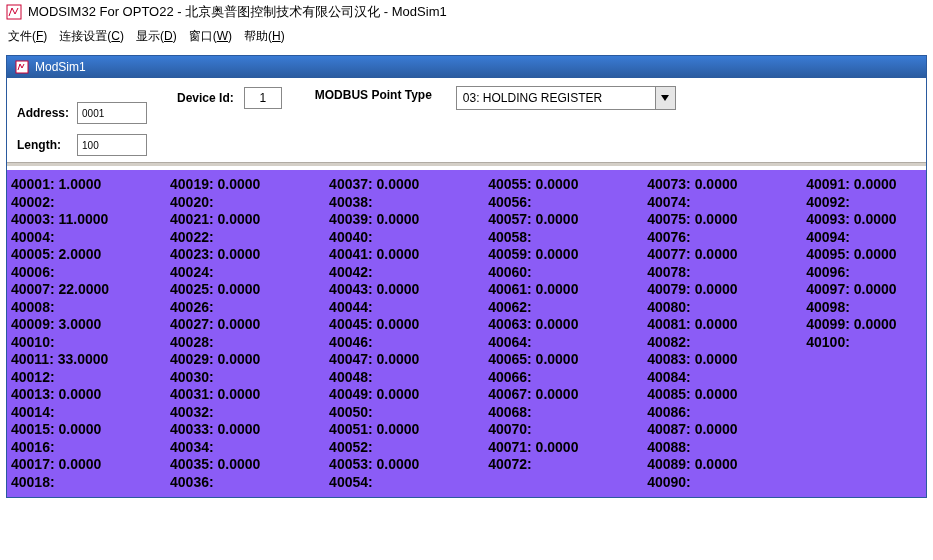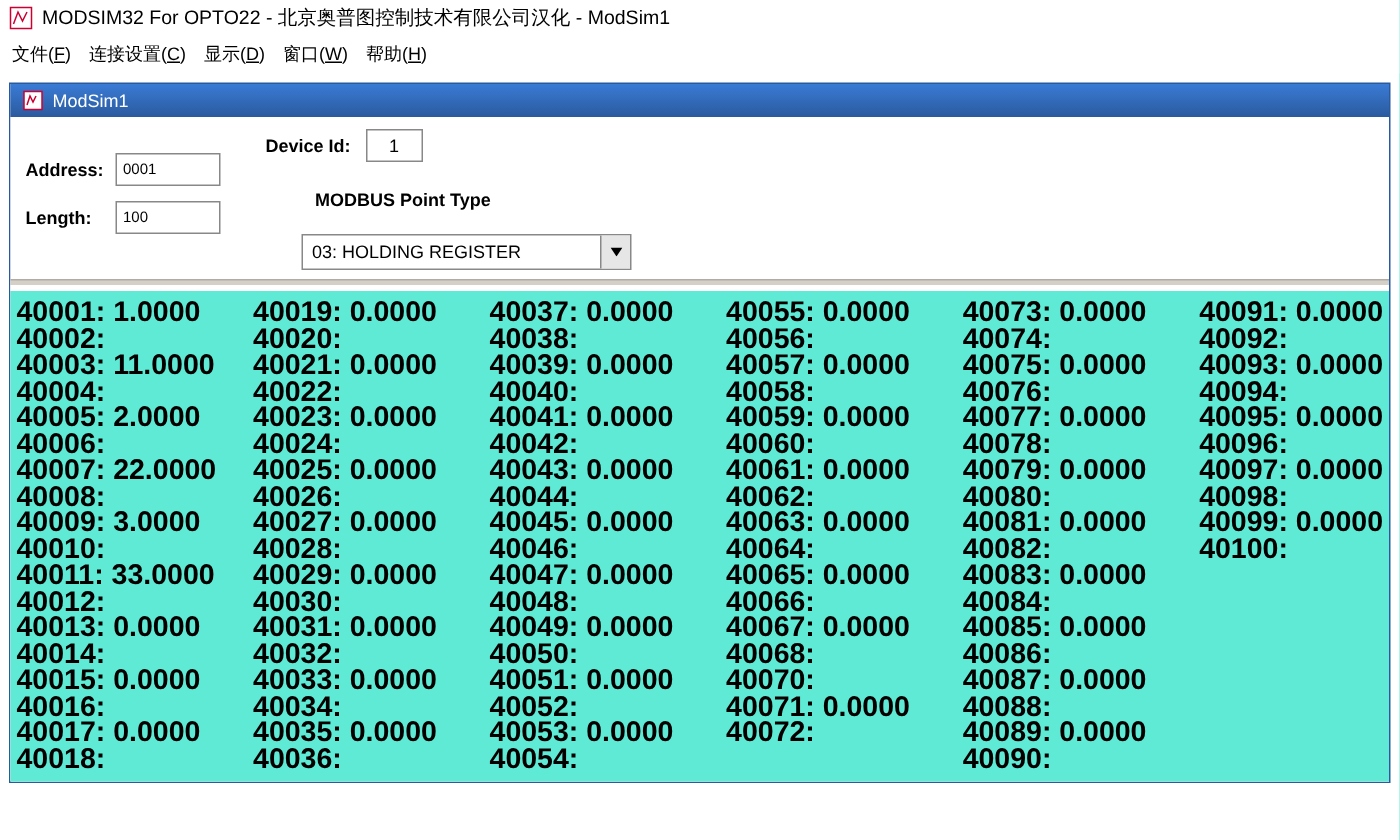--- a/index.html
+++ b/index.html
@@ -11,32 +11,32 @@
 .menu-item { cursor: pointer; user-select: none; }
 .menu-item u { text-decoration: underline; }
 .mdi-container { border: 1px solid #2a5a9e; margin: 6px 6px 0 6px; }
 .mdi-title { background: linear-gradient(to bottom, #3a7bd5, #2a5a9e); color: #fff; padding: 4px 8px; display: flex; align-items: center; font-size: 12px; }
 .mdi-title .mdi-icon { width: 14px; height: 14px; margin-right: 6px; display: inline-flex; align-items: center; justify-content: center; }
 .mdi-body { background: #fff; }
 .config-area { display: flex; padding: 8px 10px 6px 10px; gap: 30px; align-items: flex-start; }
 .config-left { display: grid; grid-template-columns: auto auto; gap: 10px 8px; align-items: center; padding-top: 16px; }
 .config-left label { font-weight: bold; }
 .config-left input { width: 70px; height: 22px; padding: 2px 4px; border: 1px solid #888; font-size: 10px; }
-.config-right { display: flex; flex-direction: column; gap: 16px; }
+.config-right { display: flex; flex-direction: row; gap: 0; }
 .dev-row { display: flex; align-items: center; gap: 10px; }
 .dev-row label { font-weight: bold; }
 .dev-row input { width: 38px; height: 22px; padding: 2px 4px; border: 1px solid #888; font-size: 12px; text-align: center; }
 .pt-label { font-weight: bold; margin-top: 2px; padding-left: 33px; }
 .pt-select { position: relative; width: 220px; margin-left: 24px; }
 .pt-select input { width: 100%; height: 24px; padding: 2px 6px; border: 1px solid #888; font-size: 12px; background: #fff; }
 .pt-select .dd { position: absolute; right: 1px; top: 1px; width: 20px; height: 22px; background: #e6e6e6; border-left: 1px solid #888; display: flex; align-items: center; justify-content: center; cursor: pointer; }
 .sep-bar { height: 8px; margin: 0; }
 .sep-bar .dark { height: 4px; background: #d4cfc7; border-top: 1px solid #b0aba3; }
 .sep-bar .light { height: 4px; background: #fff; }
-.data-area { background: #5eead4; padding: 6px 4px; font-family: Arial, sans-serif; font-size: 19px; font-weight: bold; color: #000; }
+.data-area { background: #8b5cf6; padding: 6px 4px; font-family: Arial, sans-serif; font-size: 14px; font-weight: bold; color: #000; }
 .data-cols { display: flex; gap: 10px; }
 .data-col { display: flex; flex-direction: column; width: 170px; }
 .data-col.narrow { width: 132px; }
 .data-row { white-space: pre; line-height: 17.5px; height: 17.5px; }
 </style>
 </head>
 <body>
 
 <div class="title-bar">
   <span class="icon">

